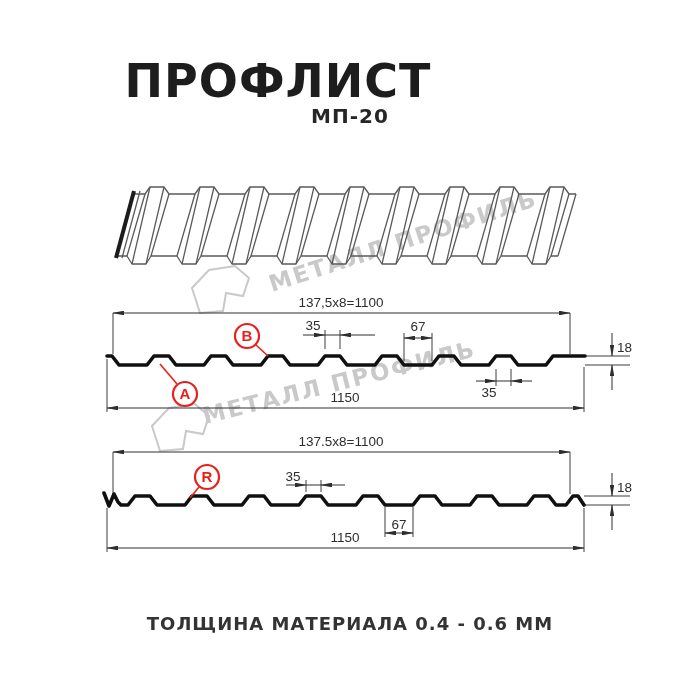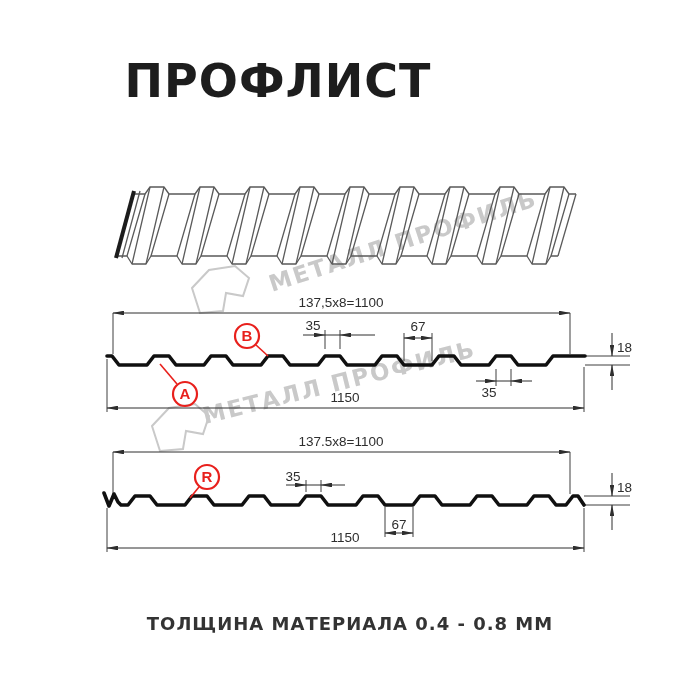--- a/index.html
+++ b/index.html
@@ -14,20 +14,21 @@
   .dimtxt{font-family:"Liberation Sans","DejaVu Sans",sans-serif;font-size:13.5px;fill:#2e2e2e;}
   .wmtxt{font-family:"DejaVu Sans","Liberation Sans",sans-serif;font-weight:bold;font-size:23px;letter-spacing:2px;fill:#c9c9c9;}
   .redlbl{font-family:"Liberation Sans","DejaVu Sans",sans-serif;font-size:15px;font-weight:bold;fill:#e8201c;}
 </style>
 </head>
 <body>
 
 <div class="stage">
 
   <div class="title">ПРОФЛИСТ</div>
+  <div class="subtitle">МП-20</div>
 
   <svg width="700" height="700" viewBox="0 0 700 700">
     <defs>
       <marker id="arr" viewBox="0 0 10 4" refX="9.5" refY="2" markerWidth="12" markerHeight="4.8" orient="auto-start-reverse">
         <path d="M0,0 L10,2 L0,4 Z" fill="#2e2e2e"></path>
       </marker>
     </defs>
 
     <g>
       <polygon points="192,288 209,270 235,266 249,278 243,296 226,293 223,311 200,313" fill="none" stroke="#c9c9c9" stroke-width="2"></polygon>
@@ -135,14 +136,14 @@
       <text class="dimtxt" x="345" y="542" text-anchor="middle">1150</text>
 
       <g>
         <line x1="190" y1="498" x2="199" y2="487" stroke="#e8201c" stroke-width="1.6"></line>
         <circle cx="207" cy="477" r="12" fill="none" stroke="#e8201c" stroke-width="2.2"></circle>
         <text class="redlbl" x="207" y="482" text-anchor="middle">R</text>
       </g>
     </g>
   </svg>
 
-  <div class="footnote">ТОЛЩИНА МАТЕРИАЛА 0.4 - 0.8 ММ</div>
+  <div class="footnote">ТОЛЩИНА МАТЕРИАЛА 0.4 - 0.6 ММ</div>
 </div>
 
 </body></html>

